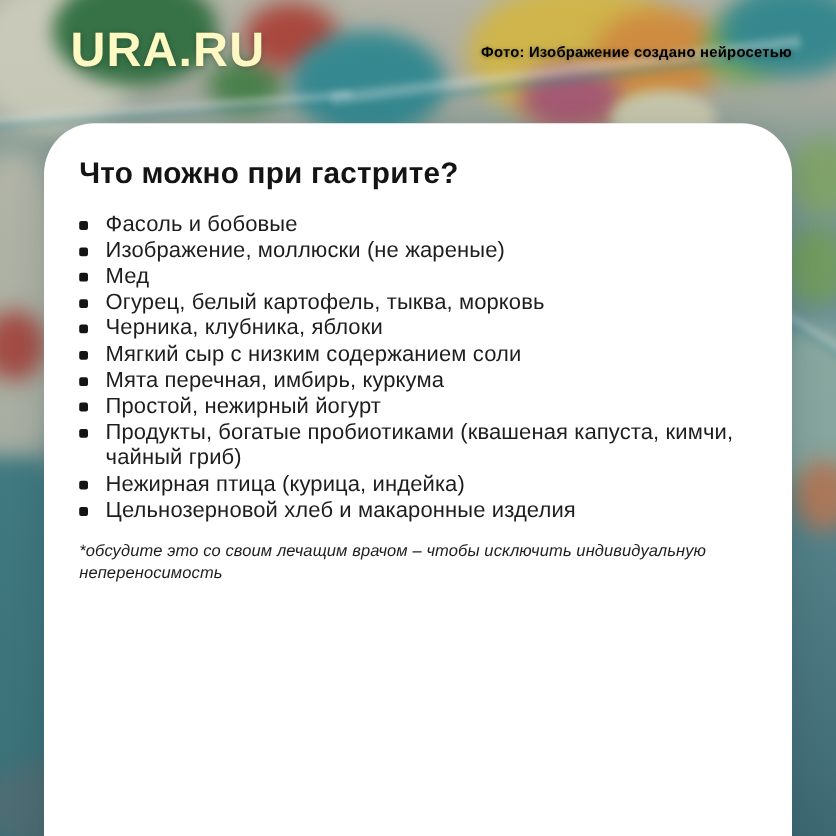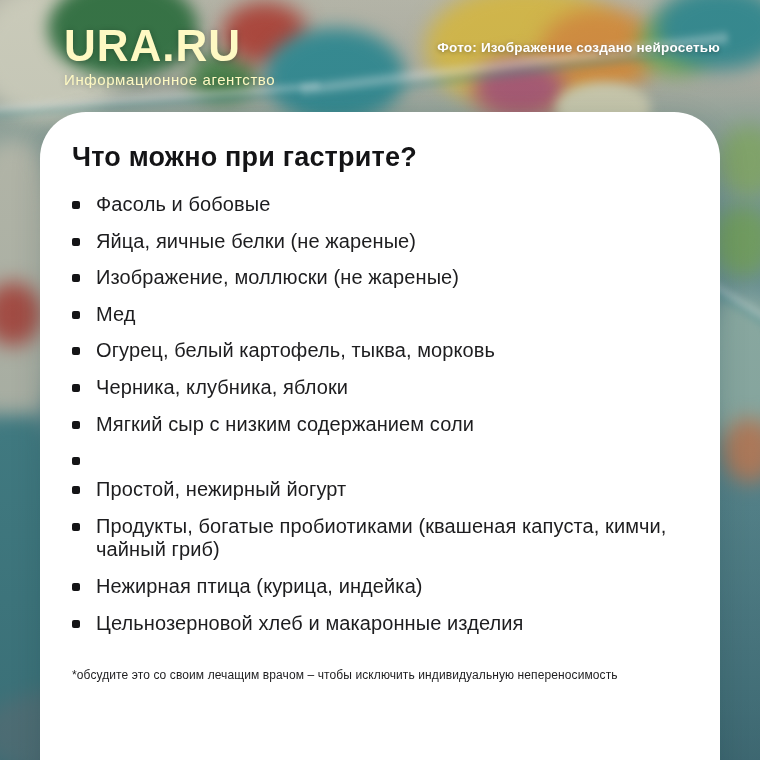--- a/index.html
+++ b/index.html
@@ -44,39 +44,39 @@
     position:absolute;inset:0;
     background:linear-gradient(180deg,
       rgba(84,130,134,.20) 0%, rgba(74,118,124,.30) 55%, rgba(56,98,106,.48) 100%);
   }
   
   .header{position:absolute;left:0;top:0;width:100%;}
   .logo{position:absolute;left:64px;top:24px;color:#fef9c3;
     text-shadow:0 1px 6px rgba(0,0,0,.25);}
   .logo-title{font-size:44px;font-weight:800;letter-spacing:1px;line-height:1;}
   .logo-subtitle{font-size:15px;font-weight:500;letter-spacing:.6px;margin-top:3px;}
-  .photo-credit{position:absolute;right:40px;top:40px;color:#ffffff;
+  .photo-credit{position:absolute;right:40px;top:40px;color:#000000;
     font-size:13.5px;font-weight:700;letter-spacing:.2px;
     text-shadow:0 1px 4px rgba(0,0,0,.35);}
   
   .card{
     position:absolute;left:40px;top:112px;width:680px;height:726px;
     background:#fff;border-radius:46px;box-sizing:border-box;
     padding:30px 32px 24px 32px;color:#1d1d1f;
     box-shadow:0 8px 30px rgba(20,50,55,.18);
   }
   .card-title{font-size:27px;font-weight:800;letter-spacing:.2px;color:#141416;
     margin:0 0 20px 0;}
-  .food-list{list-style:none;margin:0;padding:0;display:flex;flex-direction:column;gap:13px;}
+  .food-list{list-style:none;margin:0;padding:0;display:flex;flex-direction:column;}
   .item{display:flex;align-items:flex-start;}
   .bullet{width:8px;height:8px;background:#141416;border-radius:2px;
     margin:8px 16px 0 0;flex:0 0 auto;}
   .item-text{font-size:20px;font-weight:500;line-height:1.18;letter-spacing:.1px;}
-  .footnote{margin-top:32px;font-size:12px;font-weight:500;line-height:1.35;
-    letter-spacing:.1px;color:#1d1d1f;max-width:600px;}
+  .footnote{margin-top:15px;font-size:15px;font-weight:500;line-height:1.35;
+    letter-spacing:.1px;color:#1d1d1f;max-width:600px;font-style:italic;}
 </style>
 </head>
 <body>
 
 <div class="bg">
   <div class="blob b-cheese-tl"></div>
   <div class="blob b-broccoli"></div>
   <div class="blob b-greens-top"></div>
   <div class="blob b-tomato-top"></div>
   <div class="blob b-glass-top"></div>
@@ -96,35 +96,30 @@
   <div class="blob b-mauve-bl"></div>
   <div class="streak s1"></div>
   <div class="streak s2"></div>
   <div class="streak s3"></div>
   <div class="bg-overlay"></div>
 </div>
 
 <div class="header">
   <div class="logo">
     <div class="logo-title">URA.RU</div>
-    <div class="logo-subtitle">Информационное агентство</div>
   </div>
   <div class="photo-credit">Фото: Изображение создано нейросетью</div>
 </div>
 
 <div class="card">
   <h1 class="card-title">Что можно при гастрите?</h1>
   <ul class="food-list">
     <li class="item">
         <span class="bullet"></span>
         <span class="item-text">Фасоль и бобовые</span>
-      </li>
-    <li class="item">
-        <span class="bullet"></span>
-        <span class="item-text">Яйца, яичные белки (не жареные)</span>
       </li>
     <li class="item">
         <span class="bullet"></span>
         <span class="item-text">Изображение, моллюски (не жареные)</span>
       </li>
     <li class="item">
         <span class="bullet"></span>
         <span class="item-text">Мед</span>
       </li>
     <li class="item">
@@ -134,20 +129,21 @@
     <li class="item">
         <span class="bullet"></span>
         <span class="item-text">Черника, клубника, яблоки</span>
       </li>
     <li class="item">
         <span class="bullet"></span>
         <span class="item-text">Мягкий сыр с низким содержанием соли</span>
       </li>
     <li class="item">
         <span class="bullet"></span>
+        <span class="item-text">Мята перечная, имбирь, куркума</span>
       </li>
     <li class="item">
         <span class="bullet"></span>
         <span class="item-text">Простой, нежирный йогурт</span>
       </li>
     <li class="item">
         <span class="bullet"></span>
         <span class="item-text">Продукты, богатые пробиотиками (квашеная капуста, кимчи, чайный гриб)</span>
       </li>
     <li class="item">

